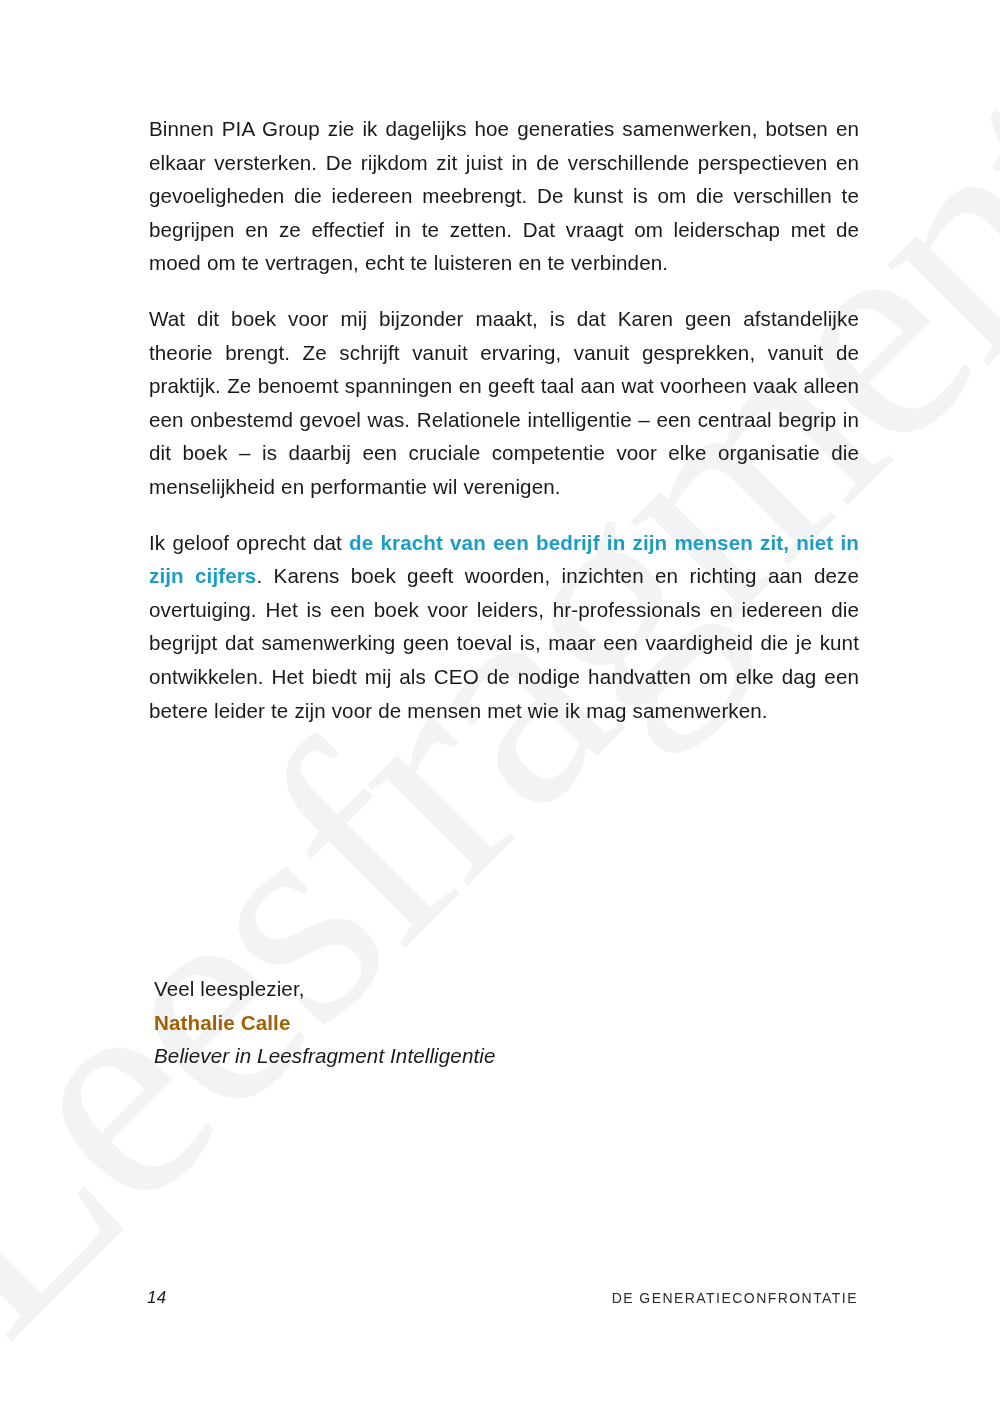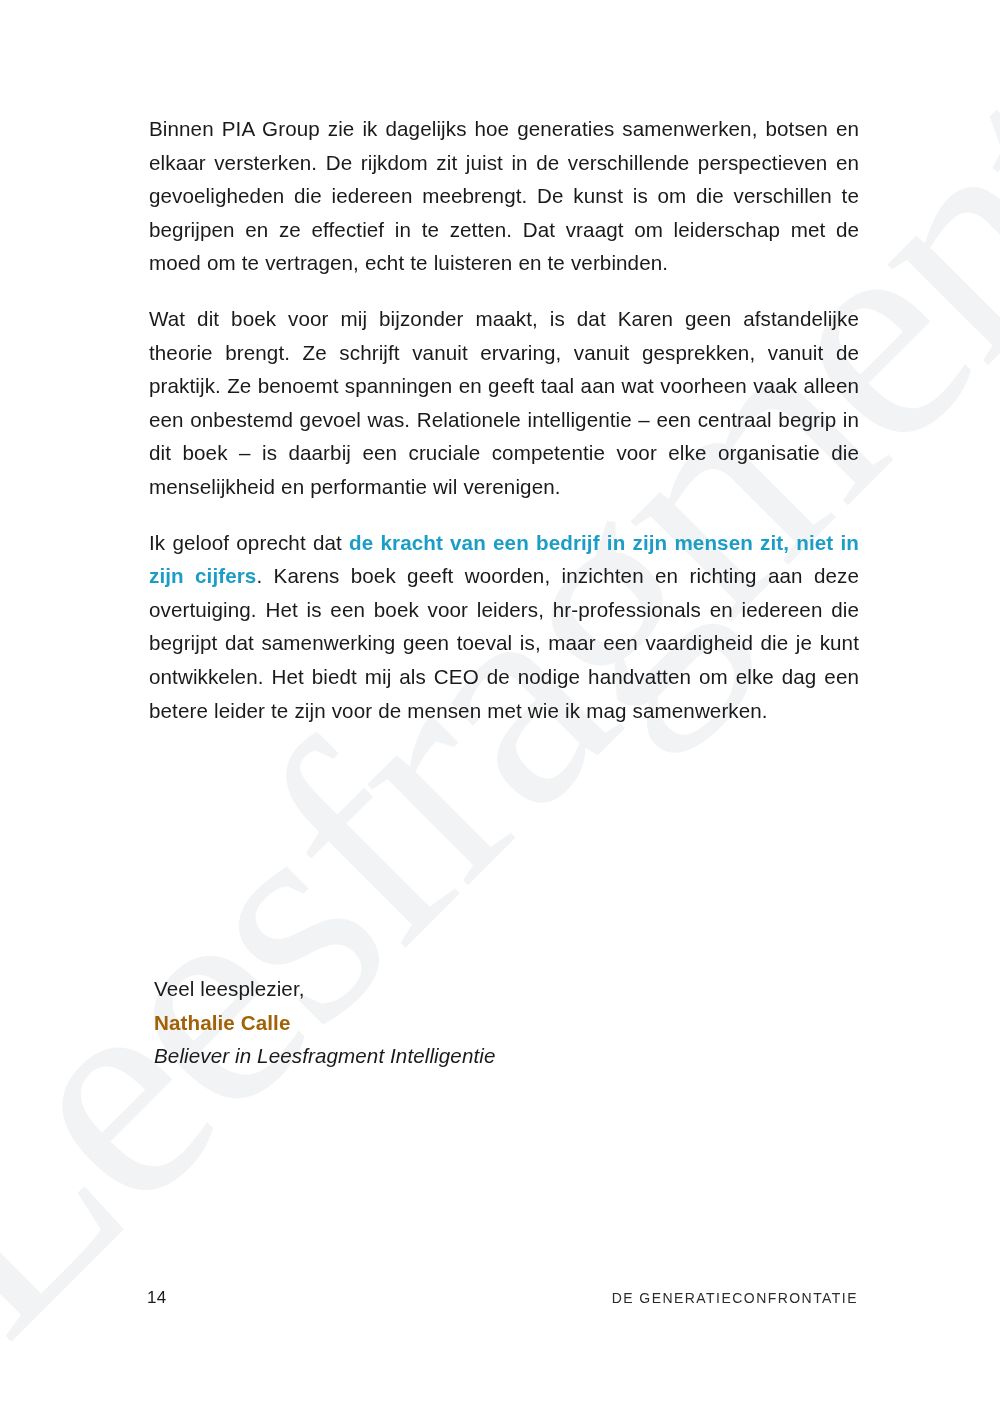--- a/index.html
+++ b/index.html
@@ -110,20 +110,21 @@
     height: 26px;
     z-index: 2;
     display: flex;
     align-items: center;
     justify-content: space-between;
   }
   .folio {
     font-size: 17px;
     color: #1a1a1a;
     letter-spacing: 0.4px;
+    font-style: italic;
   }
   .running-head {
     font-size: 14px;
     color: #2b2b2b;
     letter-spacing: 1.45px;
     text-transform: uppercase;
   }
 </style>
 </head>
 <body>

